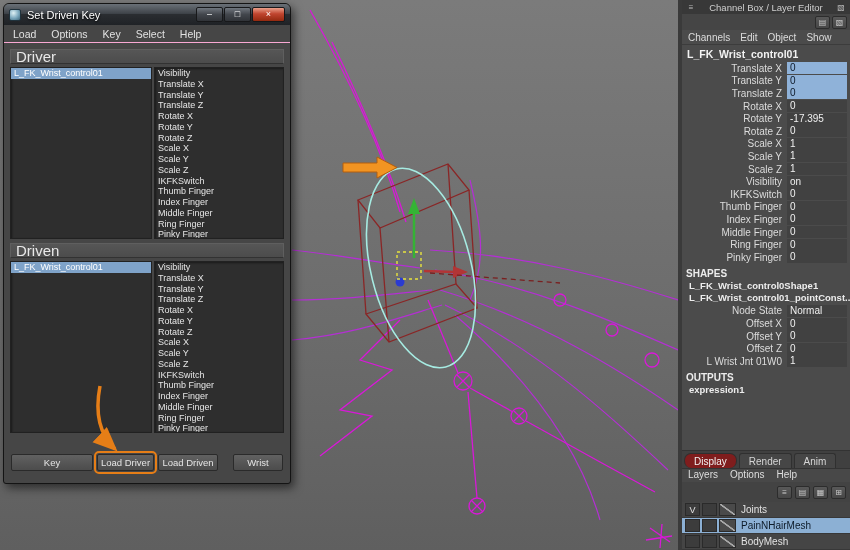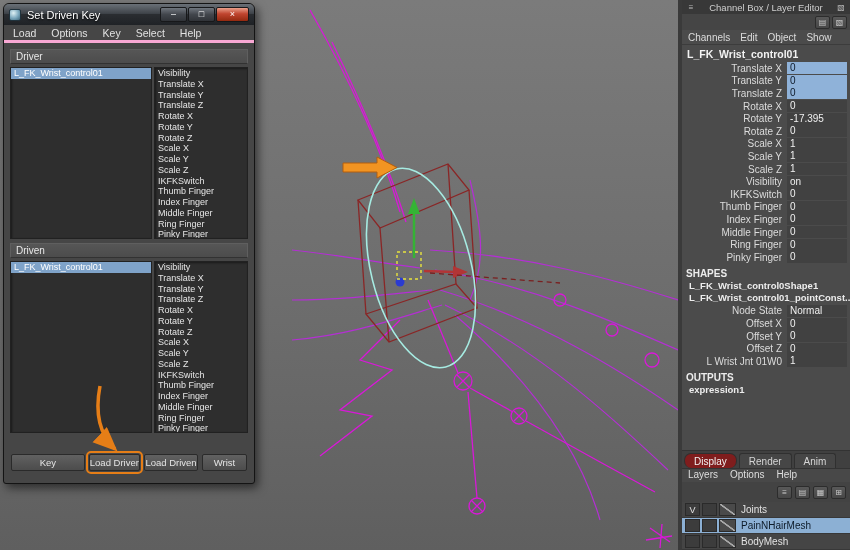--- a/index.html
+++ b/index.html
@@ -9,40 +9,40 @@
 
   
   #viewport { position:absolute; left:0; top:0; width:678px; height:550px;
     background:linear-gradient(180deg,#7b7b7b 0%,#6d6d6d 55%,#5f5f5f 100%); }
   #viewport svg { position:absolute; inset:0; }
 
   
   #annotations { position:absolute; left:0; top:0; width:850px; height:550px; z-index:60; pointer-events:none; }
 
   
-  #sdk-dialog { position:absolute; left:3px; top:3px; width:252px; height:481px; z-index:30;
+  #sdk-dialog { position:absolute; left:3px; top:3px; width:288px; height:481px; z-index:30;
     background:#464646; border:1px solid #141414; border-radius:6px 6px 3px 3px;
     box-shadow:3px 4px 10px rgba(0,0,0,.55); }
   .titlebar { height:21px; border-radius:5px 5px 0 0; display:flex; align-items:center; padding:0 5px;
     background:linear-gradient(#6a7077 0%, #3f444a 45%, #2a2d31 50%, #1f2226 100%);
     color:#fff; font-size:11px; }
   .win-icon { width:12px; height:12px; margin-right:6px; border-radius:2px; flex:none;
     background:radial-gradient(circle at 35% 30%, #dff1f5, #7aa7bd 55%, #3c6478); border:1px solid #20323c; }
   .title-text { flex:1; text-shadow:0 1px 2px #000; white-space:nowrap; }
   .win-btns { display:flex; gap:1px; }
   .win-btn { width:27px; height:15px; font-size:9px; line-height:13px; text-align:center; color:#fff;
     background:linear-gradient(#70767e,#42464c 50%,#303338); border:1px solid #17181a; border-radius:2px; }
   .win-btn.close { width:33px; background:linear-gradient(#eba08b,#c0452f 45%,#93290f); }
 
   .menubar { height:18px; display:flex; align-items:center; gap:15px; padding:0 9px;
-    font-size:10.5px; color:#e2e2e2; border-bottom:3px solid #f9a8d4; }
+    font-size:10.5px; color:#e2e2e2; border-bottom:1px solid #f9a8d4; }
   .menubar span { white-space:nowrap; }
   .frame-header { margin:6px 6px 0; height:15px; line-height:14px;
     background:linear-gradient(#565656,#4c4c4c); border:1px solid #5f5f5f; border-bottom-color:#323232;
-    font-size:10px; color:#e8e8e8; padding-left:5px; }
+    font-size:15px; color:#e8e8e8; padding-left:5px; }
   .frame-header.second { margin-top:4px; }
   .dual-list { margin:3px 6px 0; display:flex; gap:2px; height:172px; }
   .sdk-list { background:#2e2e2e; border:1px solid #212121; box-shadow:inset 1px 1px 2px #1a1a1a; overflow:hidden; }
   .sdk-list.objs { width:142px; }
   .sdk-list.attrs { flex:1; }
   .sdk-item { height:10.75px; line-height:10.5px; font-size:9px; color:#e6e6e6; padding-left:3px; white-space:nowrap; }
   .sdk-item.hl { background:#7fa3c9; color:#fff; }
 
   .btn-row { display:flex; gap:4px; padding:0 7px; margin-top:21px; }
   .sdk-btn { height:17px; font-size:9.5px; color:#e4e4e4; line-height:15px; text-align:center;

